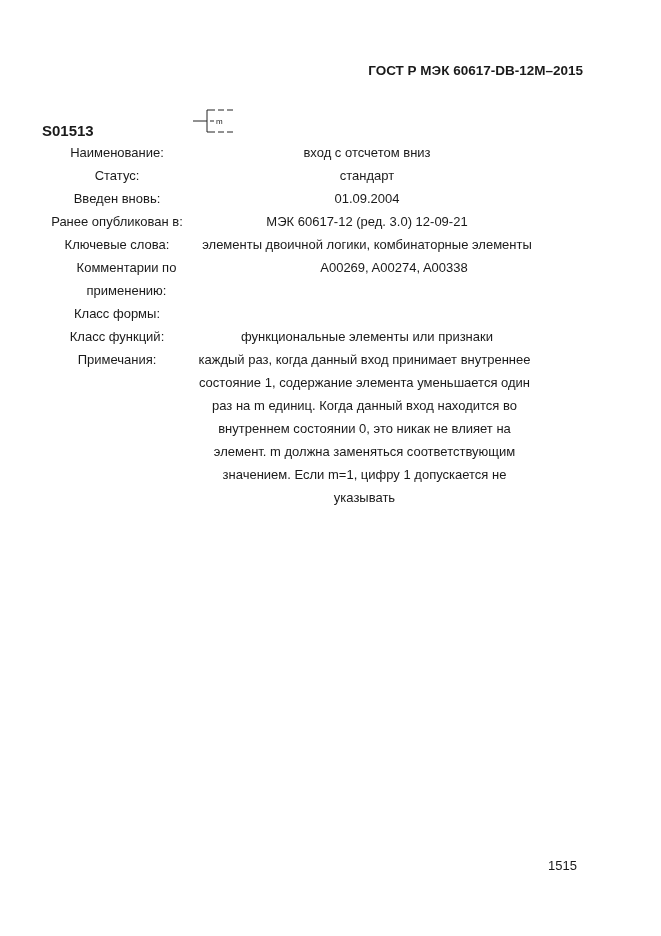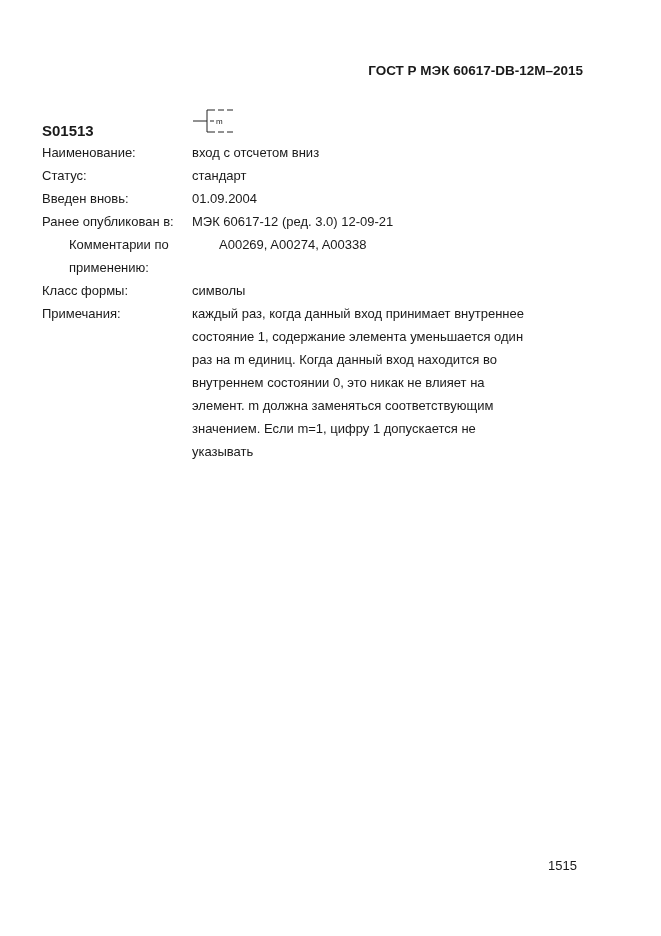--- a/index.html
+++ b/index.html
@@ -2,21 +2,21 @@
 <html><head>
 <meta charset="utf-8">
 <style>
   html, body { margin: 0; padding: 0; background: #ffffff; }
   body { width: 661px; height: 936px; position: relative; overflow: hidden;
          font-family: "Liberation Sans", sans-serif; color: #1a1a1a; }
   .header { position: absolute; top: 63px; right: 78px; font-weight: bold; font-size: 13.5px; }
   .code { position: absolute; top: 122px; left: 42px; font-weight: bold; font-size: 15px; }
   .symbol { position: absolute; top: 107px; left: 193px; width: 50px; height: 28px; }
   .rows { position: absolute; top: 141px; left: 42px; font-size: 13px; line-height: 23px; }
-  .row { display: flex; }
+  .row { display: flex; text-align: center; }
   .label { width: 150px; flex-shrink: 0; }
   .value { width: 350px; }
   .page-num { position: absolute; top: 858px; right: 84px; font-size: 13px; }
 </style>
 </head>
 <body>
 
 <div class="header">ГОСТ Р МЭК 60617-DB-12M–2015</div>
 
 <div class="code">S01513</div>
@@ -47,26 +47,33 @@
   </div>
   <div class="row">
     <div class="label">Введен вновь:</div>
     <div class="value">01.09.2004</div>
   </div>
   <div class="row">
     <div class="label">Ранее опубликован в:</div>
     <div class="value">МЭК 60617-12 (ред. 3.0) 12-09-21</div>
   </div>
   <div class="row">
+    <div class="label">Ключевые слова:</div>
+    <div class="value">элементы двоичной логики, комбинаторные элементы</div>
+  </div>
+  <div class="row">
     <div class="label" style="width:115px;margin-right:35px;margin-left:27px;">Комментарии по применению:</div>
     <div class="value">A00269, A00274, A00338</div>
   </div>
   <div class="row">
     <div class="label">Класс формы:</div>
-    <div class="value">символы</div>
+  </div>
+  <div class="row">
+    <div class="label">Класс функций:</div>
+    <div class="value">функциональные элементы или признаки</div>
   </div>
   <div class="row">
     <div class="label">Примечания:</div>
     <div class="value" style="width:345px;">каждый раз, когда данный вход принимает внутреннее состояние 1, содержание элемента уменьшается один раз на m единиц. Когда данный вход находится во внутреннем состоянии 0, это никак не влияет на элемент. m должна заменяться соответствующим значением. Если m=1, цифру 1 допускается не указывать</div>
   </div>
 </div>
 
 <div class="page-num">1515</div>
 
 </body></html>

